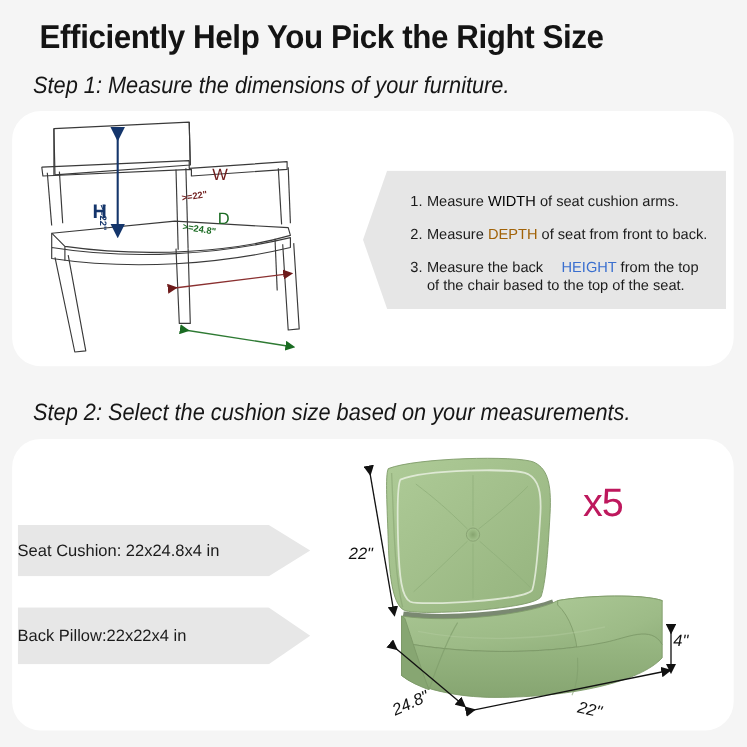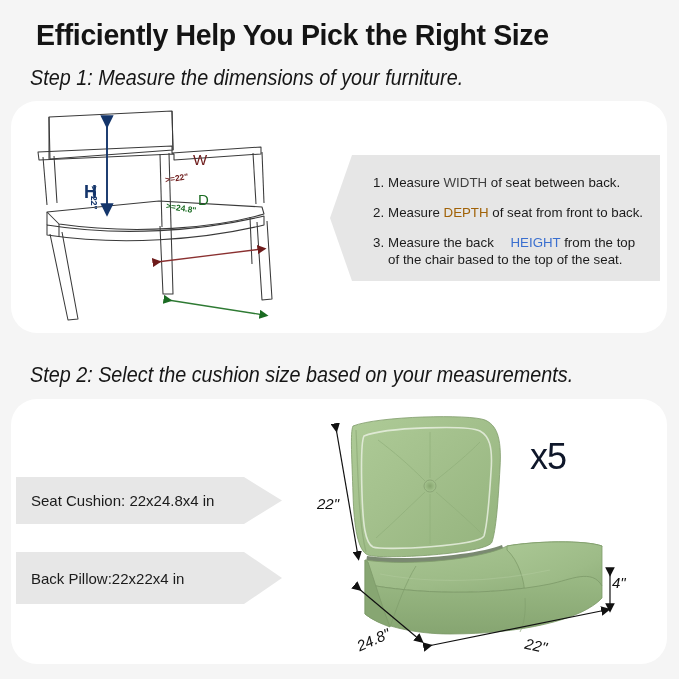--- a/index.html
+++ b/index.html
@@ -51,47 +51,46 @@
     clip-path:polygon(22px 0, 100% 0, 100% 100%, 22px 100%, 0 50%);
   }
   .instr-list{
     position:absolute; left:43px; top:19px; right:12px;
     font-size:13.3px; line-height:1.28; color:#1c1c1c;
   }
   .instr-item{ display:flex; margin-bottom:13px; }
   .instr-item:last-child{ margin-bottom:0; }
   .instr-num{ flex:0 0 auto; padding-right:4px; }
   .instr-text{ flex:1 1 auto; }
-  .kw-width { color:#404040; }
+  .kw-width { color:#000000; }
   .kw-depth { color:#a16207; }
   .kw-height{ color:#3a6fcf;margin-left:13px; }
 
   
   .spec-banner{
     position:absolute;
     background:#e7e7e7;
     display:flex; align-items:center;
   }
   .spec-banner .spec-text{
     font-size:15px; color:#1b1b1b; white-space:nowrap;
-    padding-left:15px;
   }
   #banner-seat { left:16px; top:477px; width:266px; height:47px;
     clip-path:polygon(0 0, 228px 0, 266px 50%, 228px 100%, 0 100%); }
   #banner-back { left:16px; top:552px; width:266px; height:52px;
     clip-path:polygon(0 0, 228px 0, 266px 50%, 228px 100%, 0 100%); }
 
   
   #cushion-illustration{
     position:absolute; left:320px; top:408px; width:352px; height:260px;
   }
   #cushion-illustration svg{ display:block; }
   #multiplier-label{
     position:absolute; left:530px; top:436px;
-    font-size:36px; color:#0f172a; letter-spacing:-1px;
+    font-size:36px; color:#be185d; letter-spacing:-1px;
   }
 
   
   .dim-label{
     position:absolute; font-style:italic; font-size:15px; color:#111;
     white-space:nowrap;
   }
   #dim-back-height { left:317px; top:495px; }
   #dim-seat-thick  { left:612px; top:574px; }
   #dim-seat-depth  { left:356px; top:631px; transform:rotate(-24deg); }
@@ -176,21 +175,21 @@
 <div class="chair-dim" id="chair-H-val">&gt;=22"</div>
 <div class="chair-dim" id="chair-W">W</div>
 <div class="chair-dim" id="chair-W-val">&gt;=22"</div>
 <div class="chair-dim" id="chair-D">D</div>
 <div class="chair-dim" id="chair-D-val">&gt;=24.8"</div>
 
 <div id="instructions-panel">
   <div class="instr-list">
     <div class="instr-item">
       <span class="instr-num">1.</span>
-      <span class="instr-text"><span>Measure </span><span class="kw-width">WIDTH</span><span> of seat between back.</span></span>
+      <span class="instr-text"><span>Measure </span><span class="kw-width">WIDTH</span><span> of seat cushion arms.</span></span>
     </div>
     <div class="instr-item">
       <span class="instr-num">2.</span>
       <span class="instr-text"><span>Measure </span><span class="kw-depth">DEPTH</span><span> of seat from front to back.</span></span>
     </div>
     <div class="instr-item">
       <span class="instr-num">3.</span>
       <span class="instr-text"><span>Measure the back </span><span class="kw-height">HEIGHT</span><span> from the top of the chair based to the top of the seat.</span></span>
     </div>
   </div>

